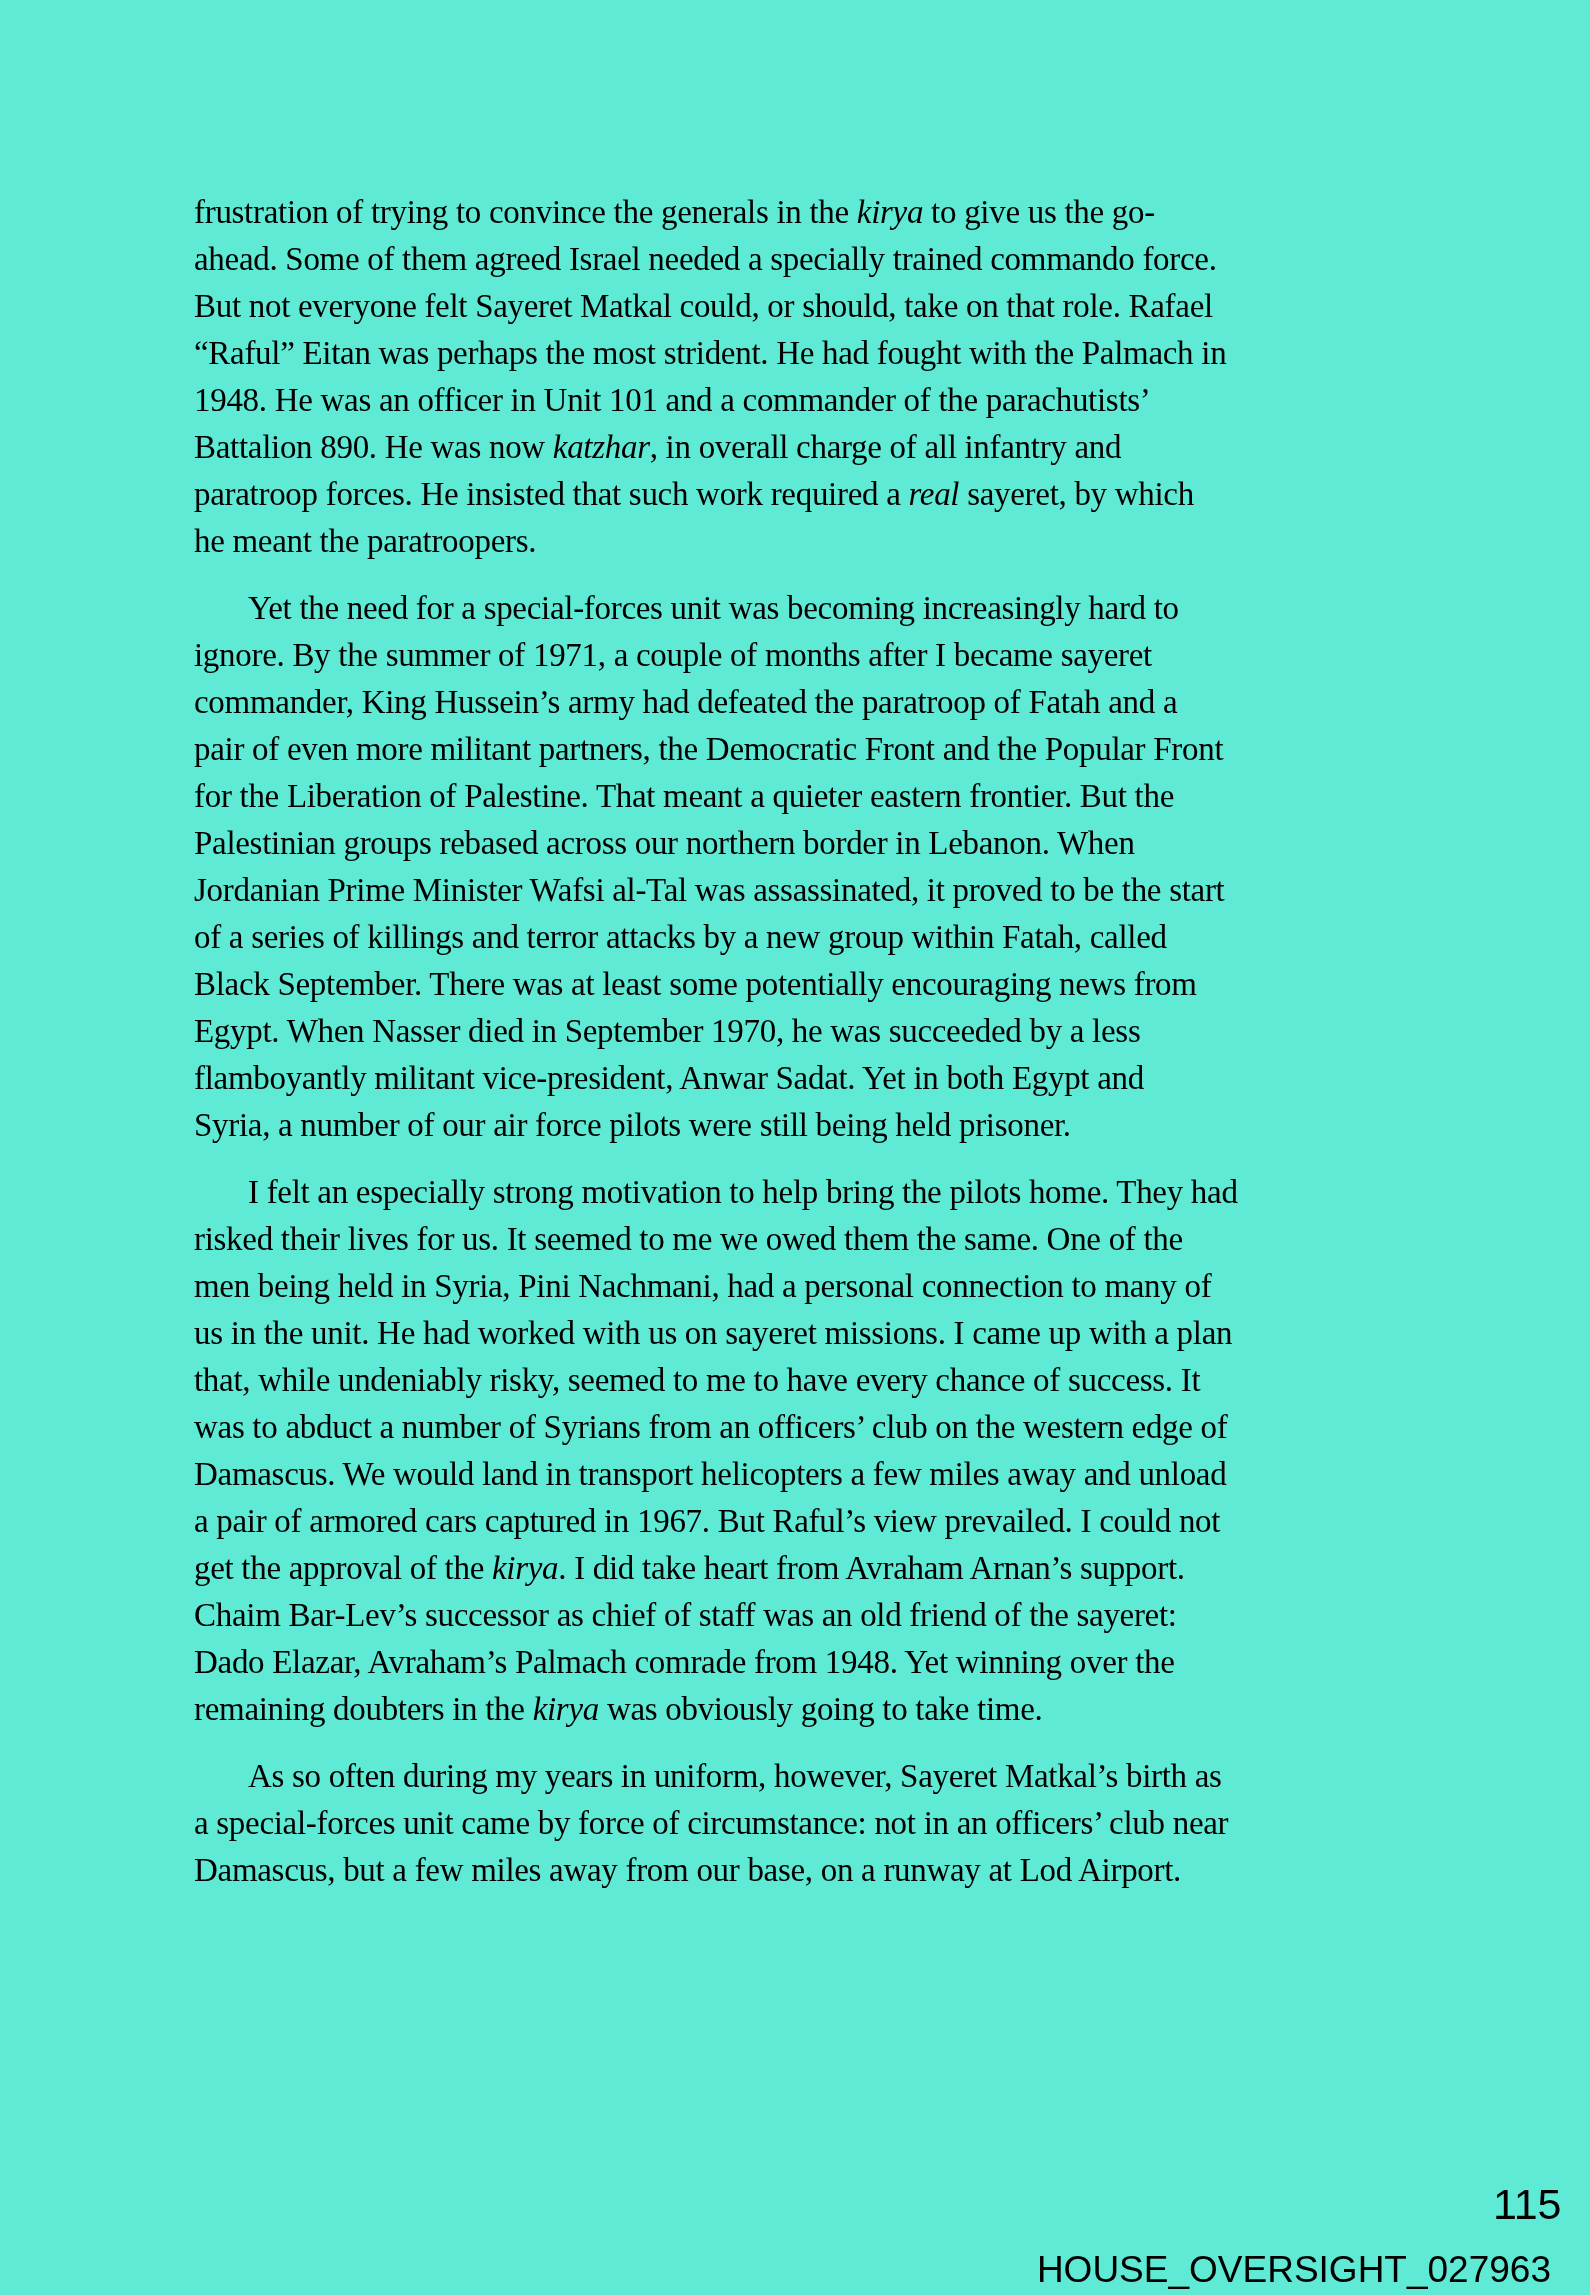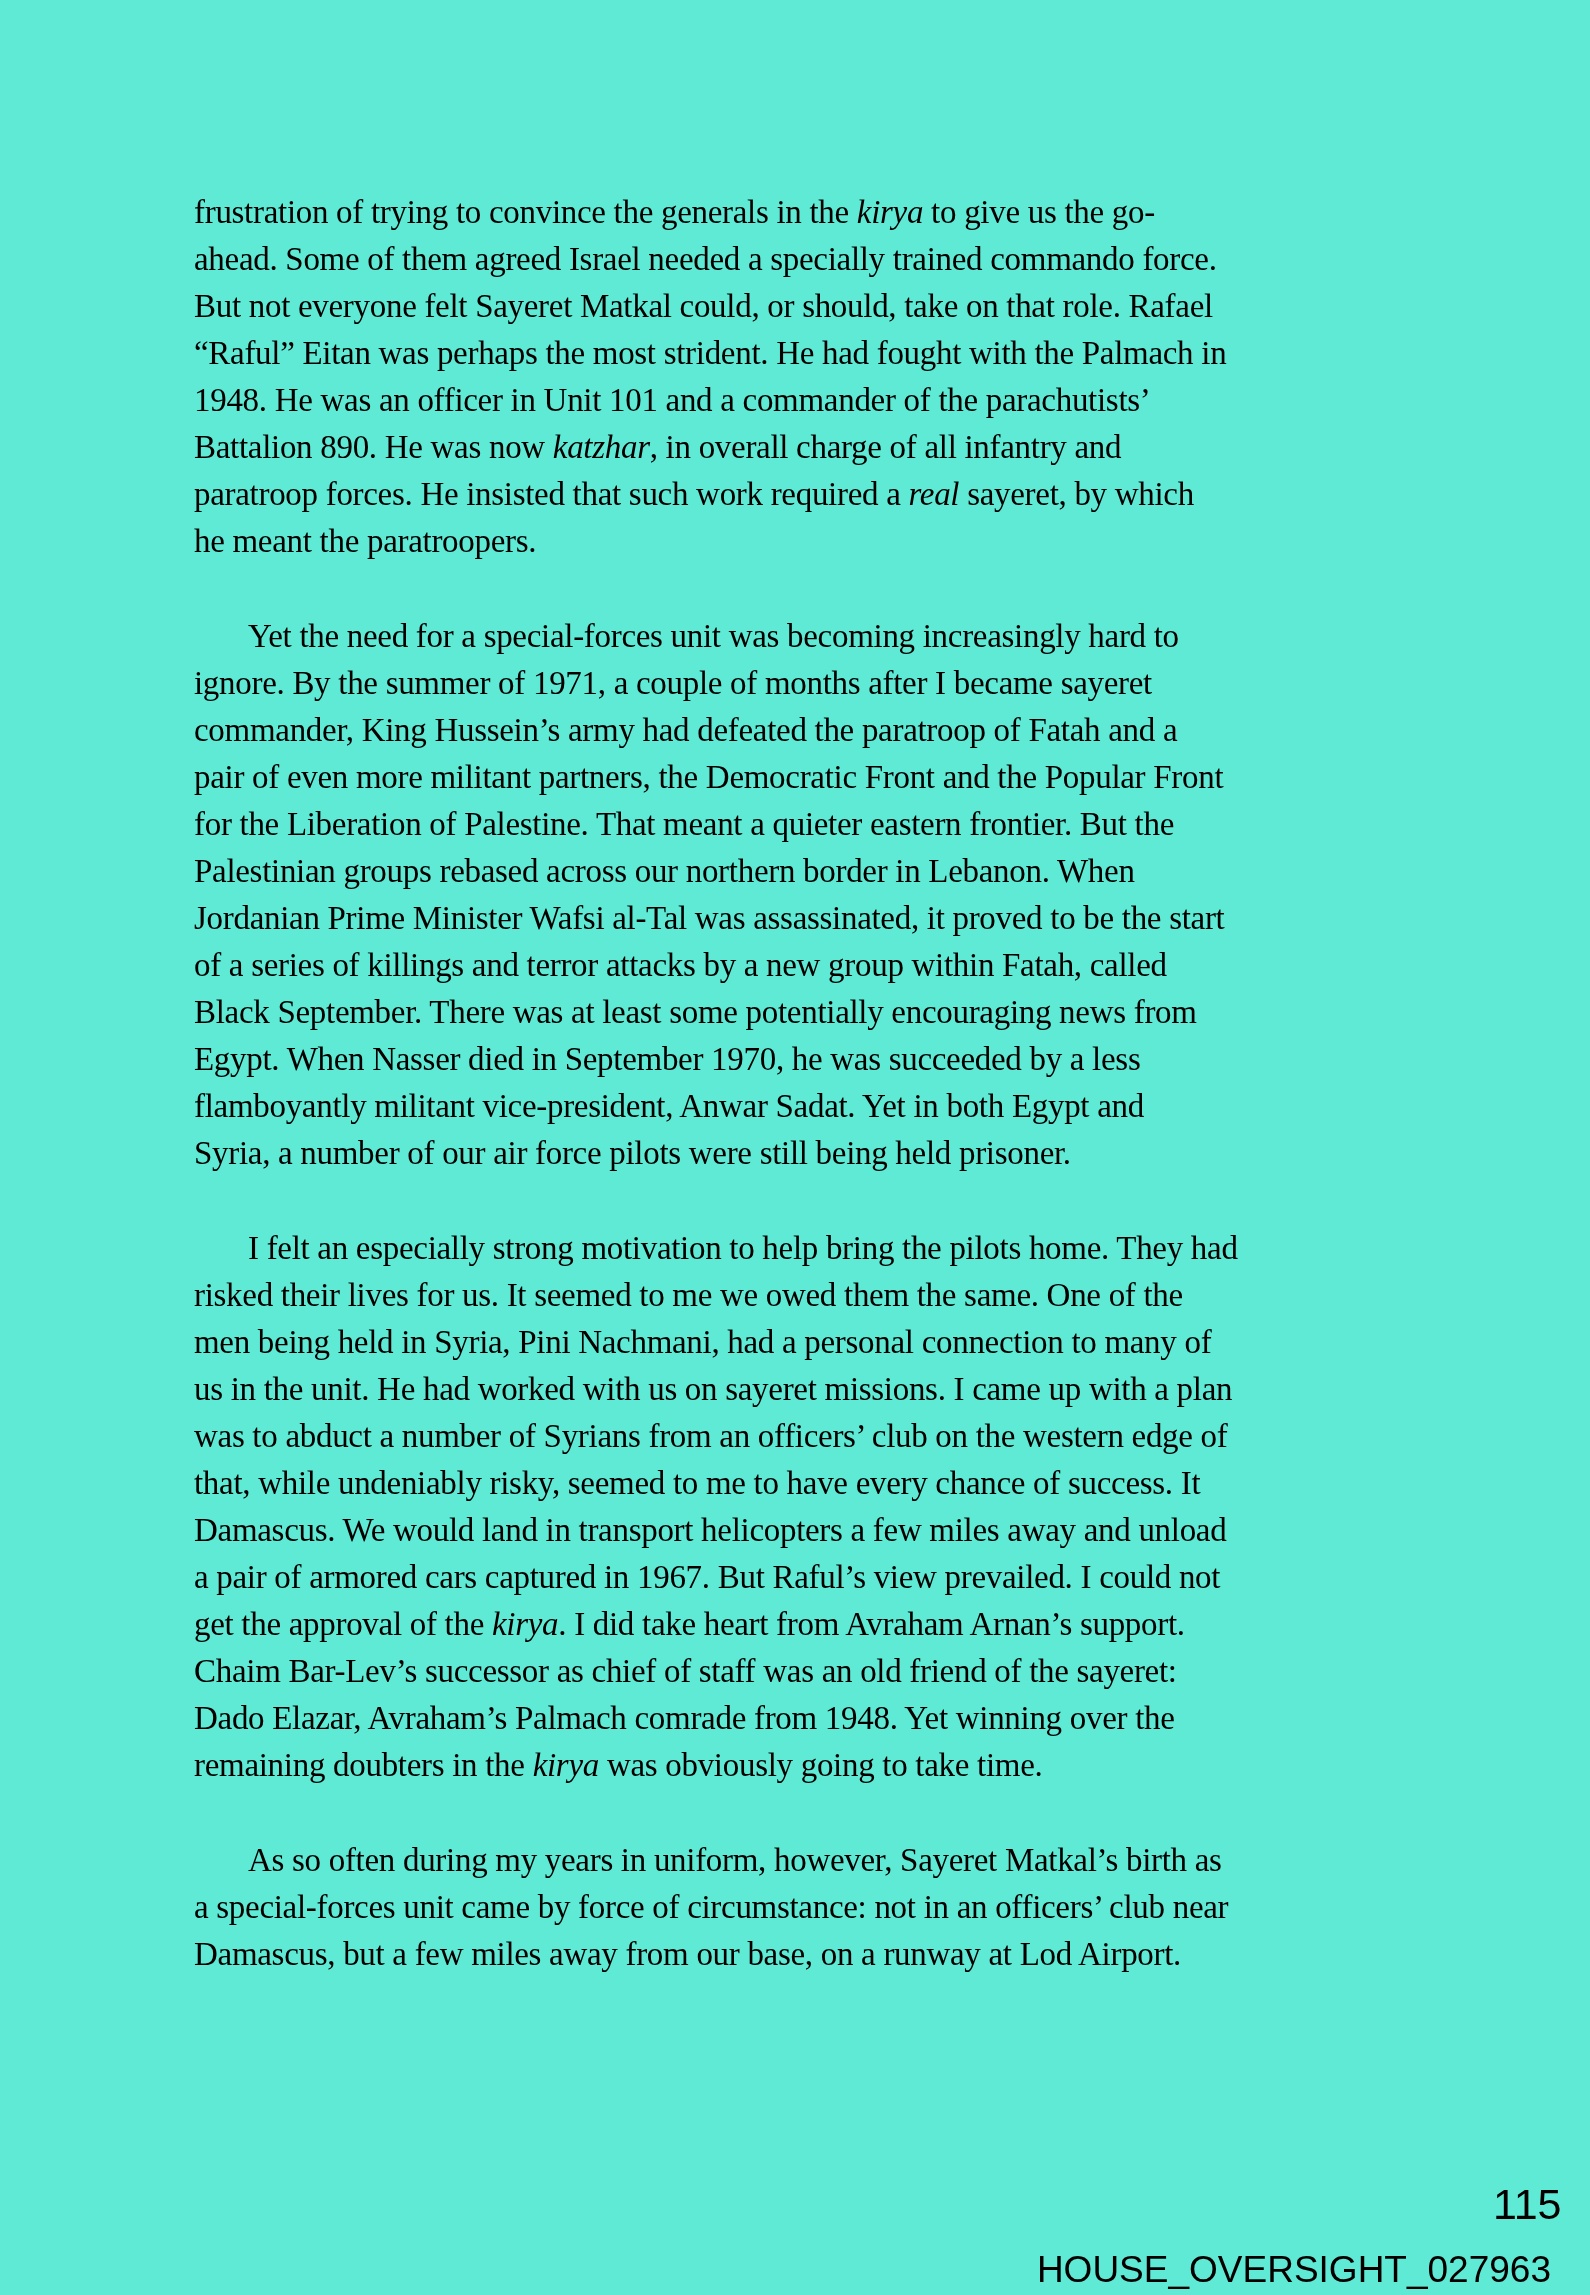--- a/index.html
+++ b/index.html
@@ -23,21 +23,21 @@
     width: 1226px;
     font-size: 33px;
     line-height: 47px;
     letter-spacing: -0.3px;
   }
   .para {
     margin: 0;
     padding: 0;
   }
   .para + .para {
-    margin-top: 48px;
+    margin-top: 20px;
   }
   .line {
     display: block;
     white-space: pre;
   }
   .para.indent .line:first-child {
     padding-left: 54px;
   }
   .line i {
     font-style: italic;
@@ -88,22 +88,22 @@
         <span class="line"><span>Black September. There was at least some potentially encouraging news from</span></span>
         <span class="line"><span>Egypt. When Nasser died in September 1970, he was succeeded by a less</span></span>
         <span class="line"><span>flamboyantly militant vice-president, Anwar Sadat. Yet in both Egypt and</span></span>
         <span class="line"><span>Syria, a number of our air force pilots were still being held prisoner.</span></span>
       </p>
       <p class="para indent">
         <span class="line"><span>I felt an especially strong motivation to help bring the pilots home. They had</span></span>
         <span class="line"><span>risked their lives for us. It seemed to me we owed them the same. One of the</span></span>
         <span class="line"><span>men being held in Syria, Pini Nachmani, had a personal connection to many of</span></span>
         <span class="line"><span>us in the unit. He had worked with us on sayeret missions. I came up with a plan</span></span>
+        <span class="line"><span>that, while undeniably risky, seemed to me to have every chance of success. It</span></span>
         <span class="line"><span>was to abduct a number of Syrians from an officers’ club on the western edge of</span></span>
-        <span class="line"><span>that, while undeniably risky, seemed to me to have every chance of success. It</span></span>
         <span class="line"><span>Damascus. We would land in transport helicopters a few miles away and unload</span></span>
         <span class="line"><span>a pair of armored cars captured in 1967. But Raful’s view prevailed. I could not</span></span>
         <span class="line"><span>get the approval of the </span><i>kirya</i><span>. I did take heart from Avraham Arnan’s support.</span></span>
         <span class="line"><span>Chaim Bar-Lev’s successor as chief of staff was an old friend of the sayeret:</span></span>
         <span class="line"><span>Dado Elazar, Avraham’s Palmach comrade from 1948. Yet winning over the</span></span>
         <span class="line"><span>remaining doubters in the </span><i>kirya</i><span> was obviously going to take time.</span></span>
       </p>
       <p class="para indent">
         <span class="line"><span>As so often during my years in uniform, however, Sayeret Matkal’s birth as</span></span>
         <span class="line"><span>a special-forces unit came by force of circumstance: not in an officers’ club near</span></span>

